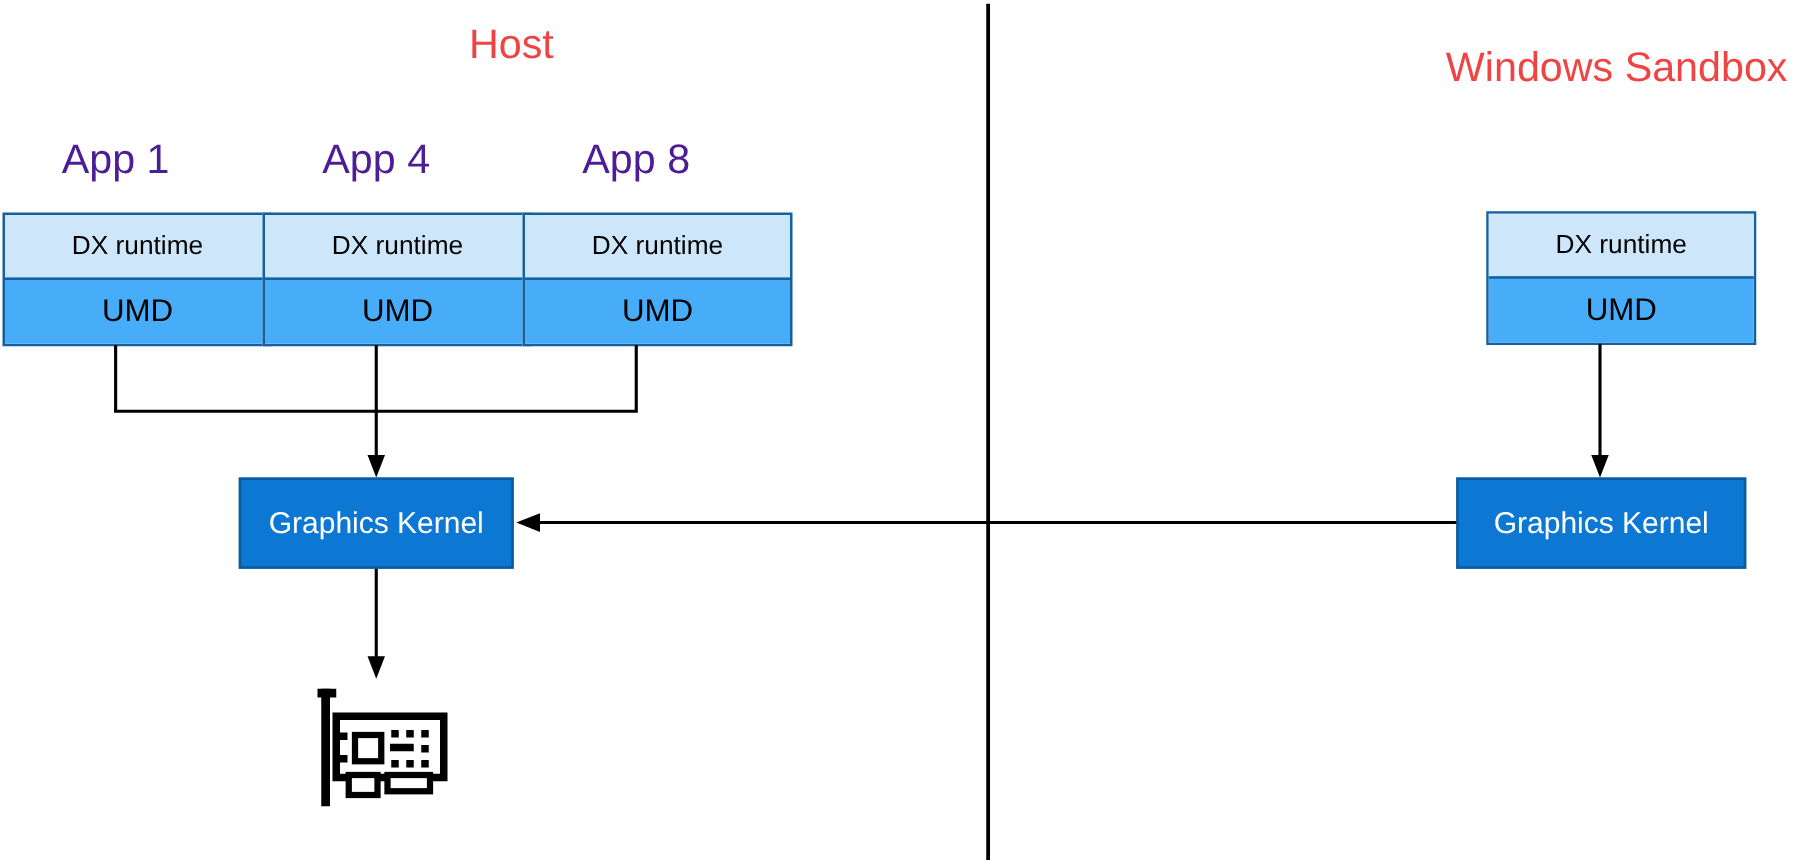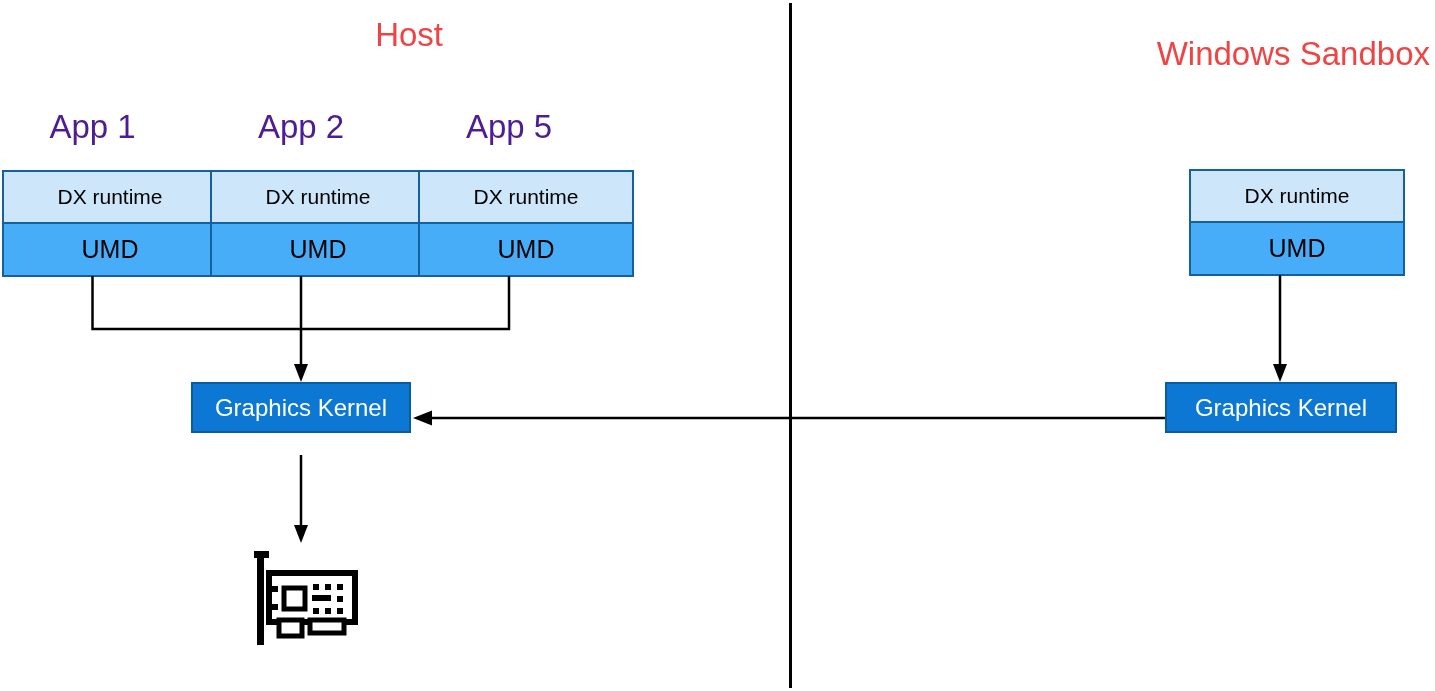--- a/index.html
+++ b/index.html
@@ -47,21 +47,21 @@
     box-sizing: border-box;
     border-top: 2px solid var(--app-border, #15619e);
     background: var(--umd-fill, #48adf8);
     display: flex;
     align-items: center;
     justify-content: center;
     font-size: 25px;
   }
   .kernel-box {
     position: absolute;
-    height: 51px;
+    height: 73px;
     box-sizing: border-box;
     background: var(--kernel-fill, #0c78d4);
     border: 2px solid var(--kernel-border, #0a5c9e);
     color: var(--kernel-text, #ffffff);
     display: flex;
     align-items: center;
     justify-content: center;
     font-size: 24px;
     white-space: nowrap;
   }
@@ -91,22 +91,22 @@
 <body>
 
 <div class="canvas">
 
   <div class="section-title" style="left:143px; top:16px; width:300px;">Host</div>
   <div class="section-title" style="left:1110px; top:18px; width:320px;margin-top:17px;">Windows Sandbox</div>
 
   <div class="divider"></div>
 
   <div class="app-label" style="left:2px; top:108px; width:181px;">App 1</div>
-  <div class="app-label" style="left:210px; top:108px; width:182px;">App 2</div>
-  <div class="app-label" style="left:418px; top:108px; width:182px;">App 5</div>
+  <div class="app-label" style="left:210px; top:108px; width:182px;">App 4</div>
+  <div class="app-label" style="left:418px; top:108px; width:182px;">App 8</div>
 
   <div class="app-box" style="left:2px; top:170px;">
     <div class="dx-row">DX runtime</div>
     <div class="umd-row">UMD</div>
   </div>
 
   <div class="app-box" style="left:210px; top:170px;">
     <div class="dx-row">DX runtime</div>
     <div class="umd-row">UMD</div>
   </div>

